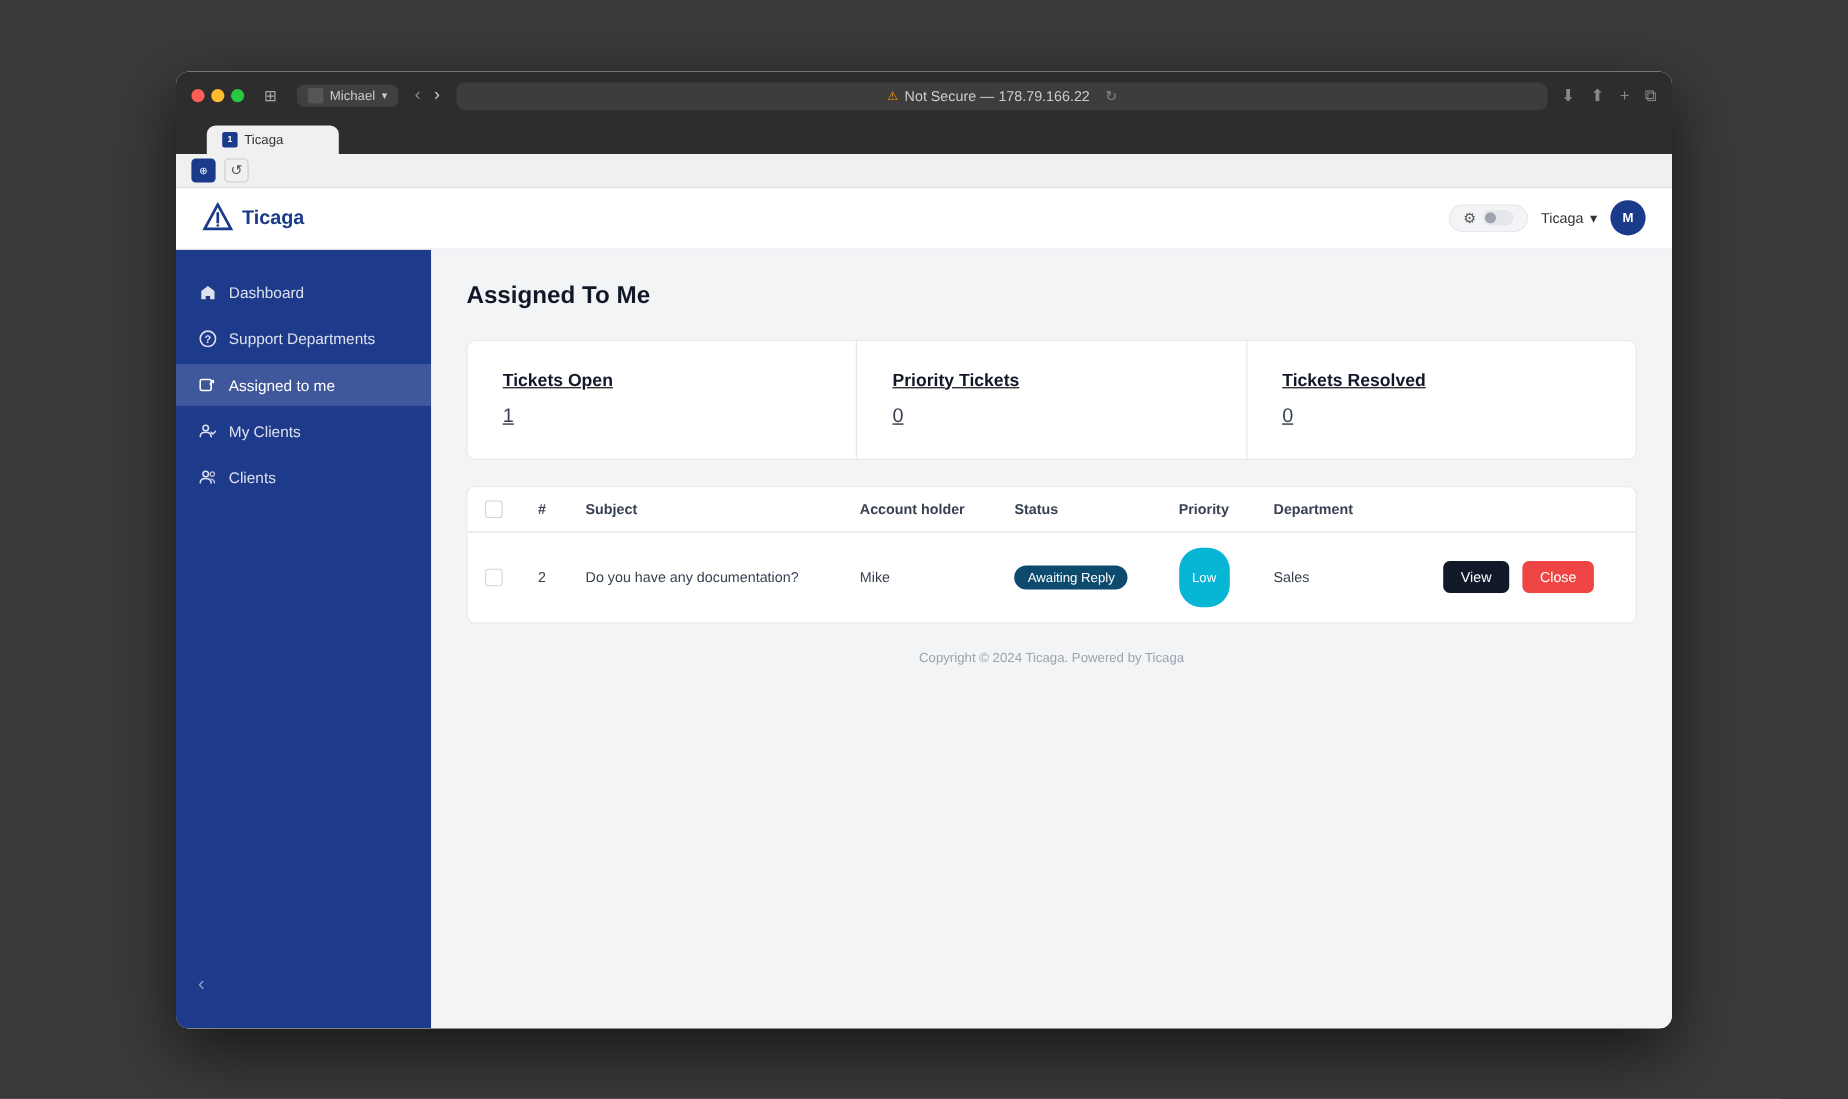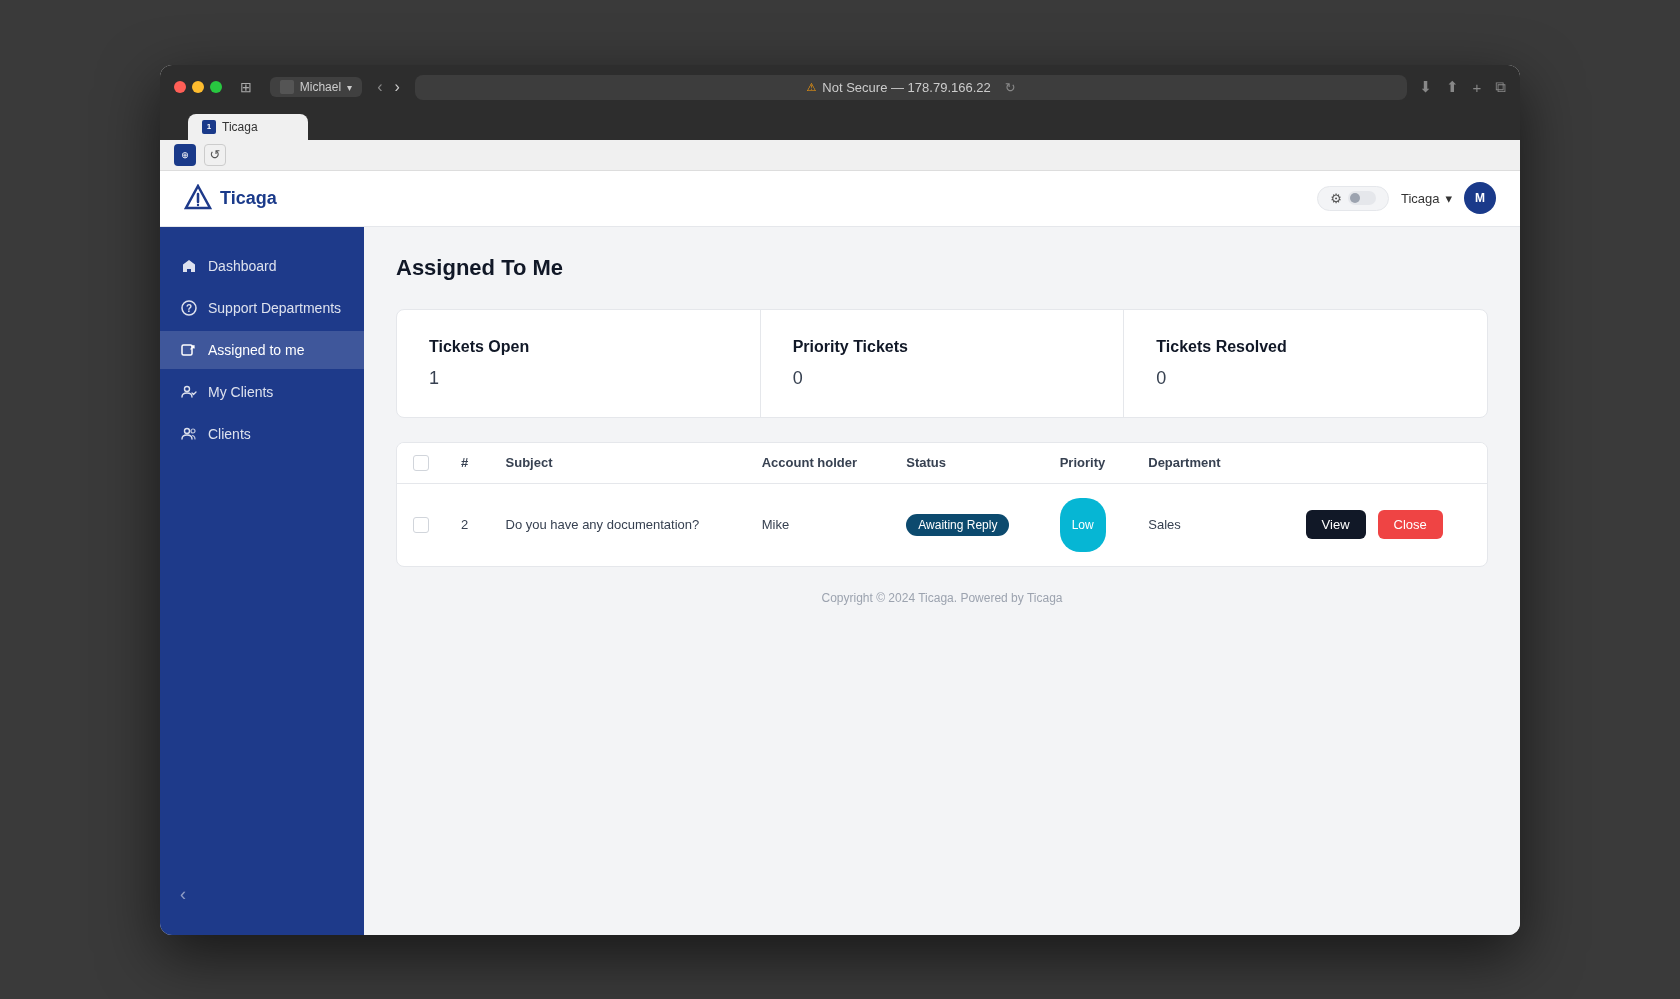--- a/index.html
+++ b/index.html
@@ -256,21 +256,21 @@
 
     
     .content-wrapper {
       display: flex;
       flex: 1;
       overflow: hidden;
     }
 
     
     .sidebar {
-      width: 204px;
+      width: 232px;
       background: #1e3a8a;
       flex-shrink: 0;
       padding: 20px 0;
       display: flex;
       flex-direction: column;
       gap: 4px;
     }
 
     .sidebar-item {
       display: flex;
@@ -320,20 +320,21 @@
       border-radius: 8px;
       border: 1px solid #e5e7eb;
       margin-bottom: 24px;
       overflow: hidden;
     }
 
     .stat-card {
       flex: 1;
       padding: 28px 32px;
       border-right: 1px solid #e5e7eb;
+      text-decoration: underline;
     }
 
     .stat-card:last-child {
       border-right: none;
     }
 
     .stat-label {
       font-size: 16px;
       font-weight: 600;
       color: #111827;

